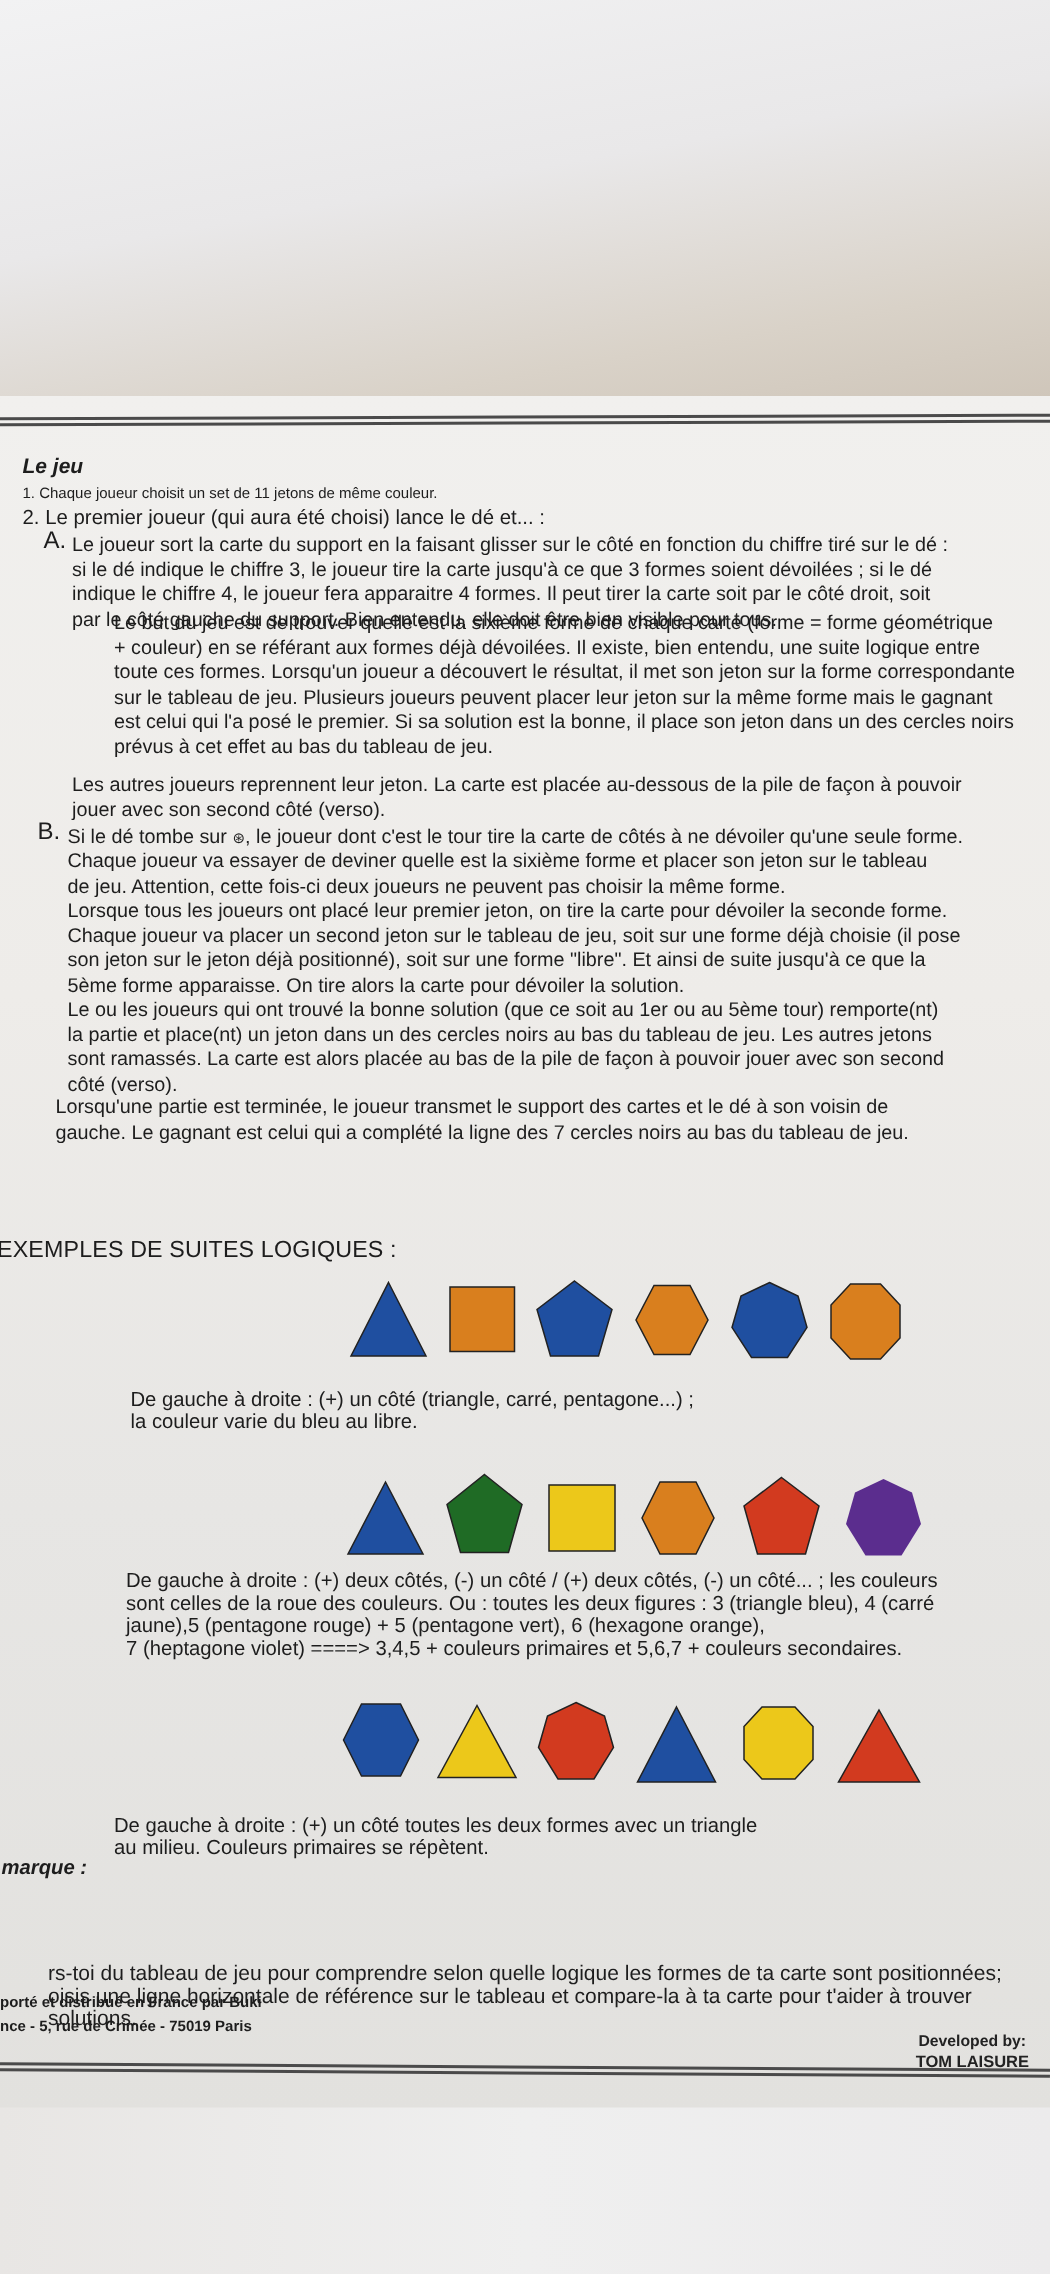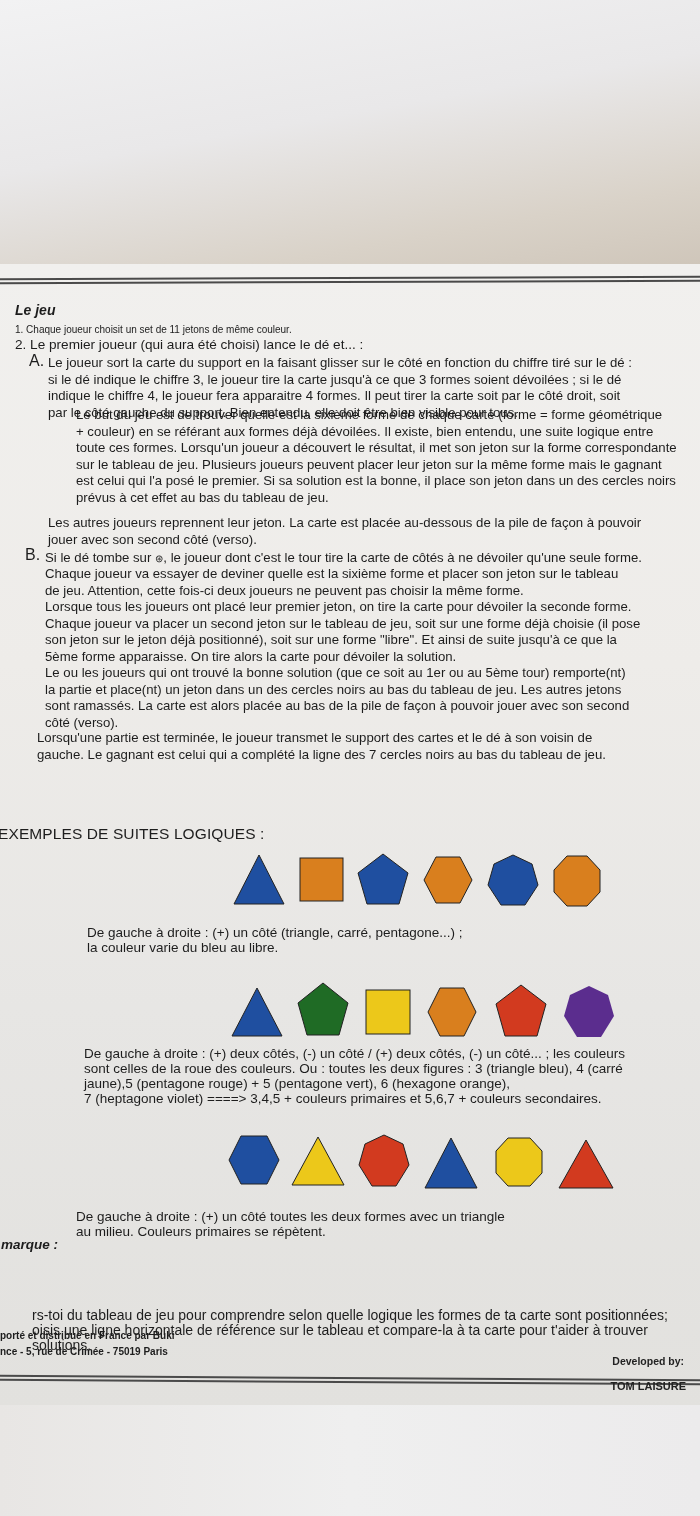--- a/index.html
+++ b/index.html
@@ -17,21 +17,21 @@
   .rule.bot{top:1377px;transform:rotate(0.35deg);}
   .t{position:absolute;white-space:nowrap;font-size:13.2px;line-height:15.2px;}
   .h{font-weight:bold;font-size:14px;font-style:italic;}
   .letter{font-size:16px;}
   .block{position:absolute;font-size:13.2px;line-height:16.5px;white-space:pre-line;}
   .ex-title{position:absolute;left:-2px;top:825px;font-size:15.5px;letter-spacing:0.1px;}
   .shapes{position:absolute;height:56px;}
   .shape{position:absolute;top:0;}
   .cap{position:absolute;font-size:13.5px;line-height:15px;white-space:pre-line;}
   .dev{position:absolute;right:14px;top:1354px;text-align:center;font-weight:bold;font-size:10.5px;line-height:14px;color:#222;}
-  .dev .name{font-size:11px;margin-top:11px;}
+  .dev .name{font-size:11px;}
 </style>
 </head>
 <body>
 
 <div class="fabric-top"></div>
 <div class="paper"></div>
 <div class="fabric-bottom"></div>
 <div class="rule top"></div>
 <div class="rule bot"></div>
 

